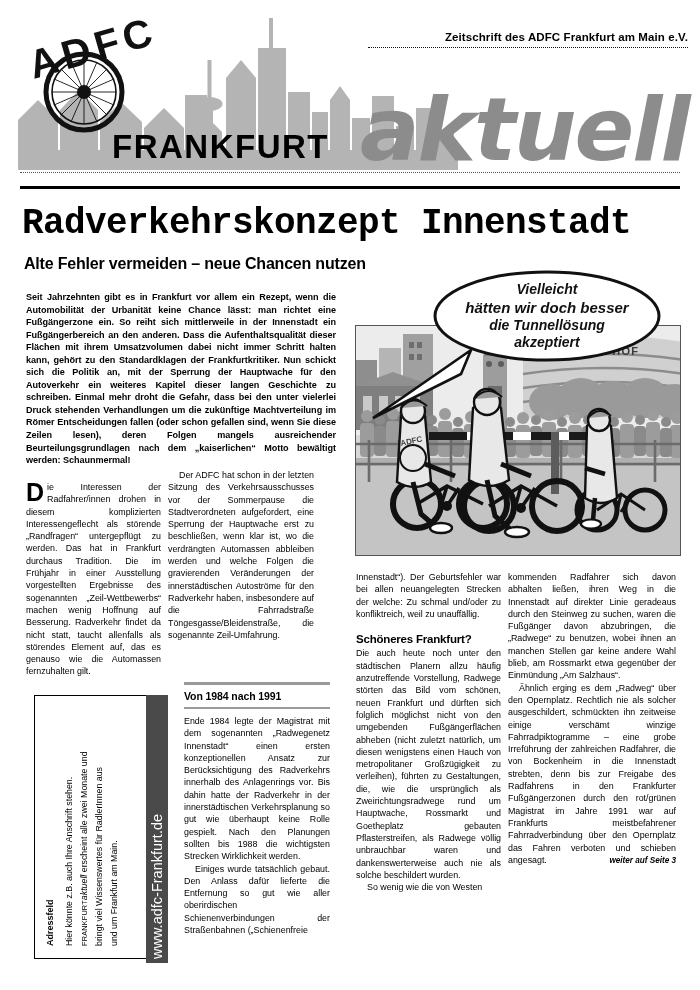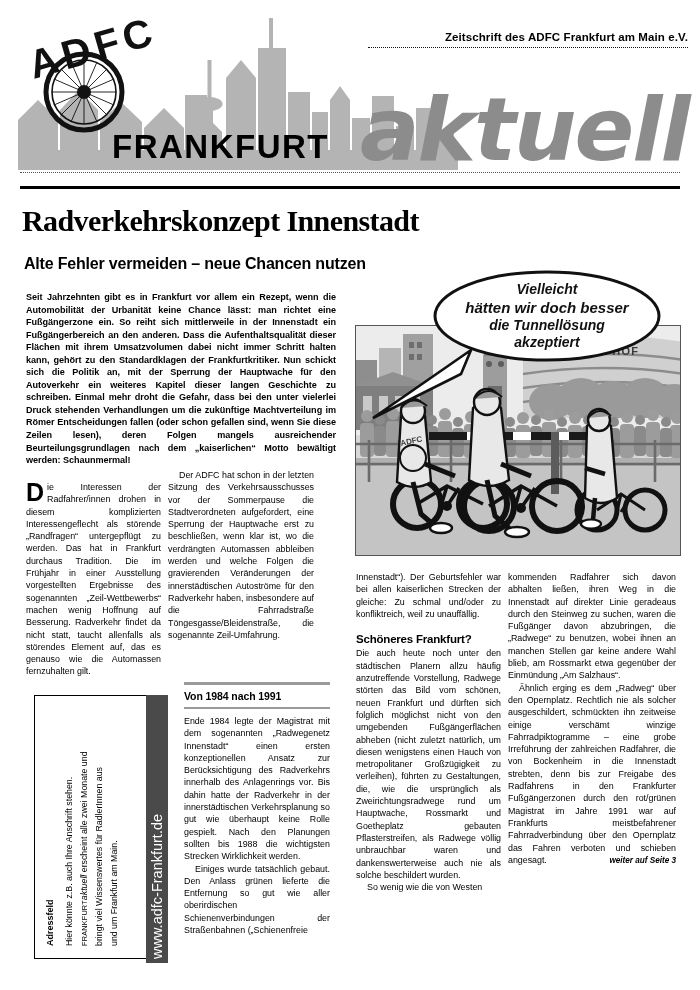--- a/index.html
+++ b/index.html
@@ -25,22 +25,22 @@
     letter-spacing:1.5px;font-family:"Liberation Sans",sans-serif;line-height:1;}
   .aktuell-word{position:absolute;left:360px;top:86px;font-size:88px;font-weight:bold;
     font-style:italic;color:#8c8c8c;letter-spacing:-2px;line-height:1;
     font-family:"DejaVu Sans",sans-serif;}
   .dotline{position:absolute;border-bottom:1px dotted #555;}
 
   
   .rule-heavy{position:absolute;left:20px;width:660px;height:3px;background:#000;}
 
   
-  .headline{position:absolute;left:22px;top:205px;font-size:30px;font-weight:bold;
-    letter-spacing:-.6px;line-height:1.05;font-family:Liberation Serif, serif;}
+  .headline{position:absolute;left:22px;top:205px;font-size:36px;font-weight:bold;
+    letter-spacing:-.6px;line-height:1.05;font-family:Liberation Mono, monospace;}
   .subhead{position:absolute;left:24px;top:255px;font-size:16px;font-weight:bold;
     letter-spacing:-.2px;}
 
   
   .lead{position:absolute;left:26px;top:291px;width:310px;font-size:9.1px;
     font-weight:bold;line-height:12.55px;text-align:justify;letter-spacing:-.05px;}
 
   
   .col{position:absolute;font-size:8.9px;line-height:12.3px;text-align:justify;
     letter-spacing:-.02px;font-family:"Liberation Sans",sans-serif;}
@@ -367,26 +367,26 @@
   <div class="col col2">
     <p>Der ADFC hat schon in der letzten Sitzung des Verkehrsausschusses vor der Sommerpause die Stadtverordneten aufgefordert, eine Sperrung der Hauptwache erst zu beschließen, wenn klar ist, wo die verdrängten Automassen abbleiben werden und welche Folgen die gravierenden Veränderungen der innerstädtischen Autoströme für den Radverkehr haben, insbesondere auf die Fahrradstraße Töngesgasse/Bleidenstraße, die sogenannte Zeil-Umfahrung.</p>
   </div>
 
   <div class="boxsec">
     <div class="bar"></div>
     <h3>Von 1984 nach 1991</h3>
     <div class="bar2"></div>
     <div class="txt">
       <p class="noind" style="margin-top:6px;">Ende 1984 legte der Magistrat mit dem sogenannten „Radwegenetz Innenstadt“ einen ersten konzeptionellen Ansatz zur Berücksichtigung des Radverkehrs innerhalb des Anlagenrings vor. Bis dahin hatte der Radverkehr in der innerstädtischen Verkehrsplanung so gut wie überhaupt keine Rolle gespielt. Nach den Planungen sollten bis 1988 die wichtigsten Strecken Wirklichkeit werden.</p>
-      <p>Einiges wurde tatsächlich gebaut. Den Anlass grünen lieferte die Entfernung so gut wie aller oberirdischen Schienenverbindungen der Straßenbahnen („Schienenfreie</p>
+      <p>Einiges wurde tatsächlich gebaut. Den Anlass dafür lieferte die Entfernung so gut wie aller oberirdischen Schienenverbindungen der Straßenbahnen („Schienenfreie</p>
     </div>
   </div>
 
   <div class="col col3">
-    <p class="noind">Innenstadt“). Der Geburtsfehler war bei allen kaiserlichen Strecken der gleiche: Zu schmal und/oder zu konfliktreich, weil zu unauffällig.</p>
+    <p class="noind">Innenstadt“). Der Geburtsfehler war bei allen neuangelegten Strecken der welche: Zu schmal und/oder zu konfliktreich, weil zu unauffällig.</p>
     <div class="subhead-sm">Schöneres Frankfurt?</div>
     <p class="noind">Die auch heute noch unter den städtischen Planern allzu häufig anzutreffende Vorstellung, Radwege störten das Bild vom schönen, neuen Frankfurt und dürften sich folglich möglichst nicht von den umgebenden Fußgängerflächen abheben (nicht zuletzt natürlich, um diesen wenigstens einen Hauch von metropolitaner Großzügigkeit zu verleihen), führten zu Gestaltungen, die, wie die ursprünglich als Zweirichtungsradwege rund um Hauptwache, Rossmarkt und Goetheplatz gebauten Pflasterstreifen, als Radwege völlig unbrauchbar waren und dankenswerterweise auch nie als solche beschildert wurden.</p>
     <p>So wenig wie die von Westen</p>
   </div>
 
   <div class="col col4">
     <p class="noind">kommenden Radfahrer sich davon abhalten ließen, ihren Weg in die Innenstadt auf direkter Linie geradeaus durch den Steinweg zu suchen, waren die Fußgänger davon abzubringen, die „Radwege“ zu benutzen, wobei ihnen an manchen Stellen gar keine andere Wahl blieb, am Rossmarkt etwa gegenüber der Einmündung „Am Salzhaus“.</p>
     <p>Ähnlich erging es dem „Radweg“ über den Opernplatz. Rechtlich nie als solcher ausgeschildert, schmückten ihn zeitweise einige verschämt winzige Fahrradpiktogramme – eine grobe Irreführung der zahlreichen Radfahrer, die von Bockenheim in die Innenstadt strebten, denn bis zur Freigabe des Radfahrens in den Frankfurter Fußgängerzonen durch den rot/grünen Magistrat im Jahre 1991 war auf Frankfurts meistbefahrener Fahrradverbindung über den Opernplatz das Fahren verboten und schieben angesagt.</p>
     <div style="text-align:right;margin-top:-12px;">
       <span style="font-style:italic;font-weight:bold;font-size:8.2px;">weiter auf Seite 3</span>

